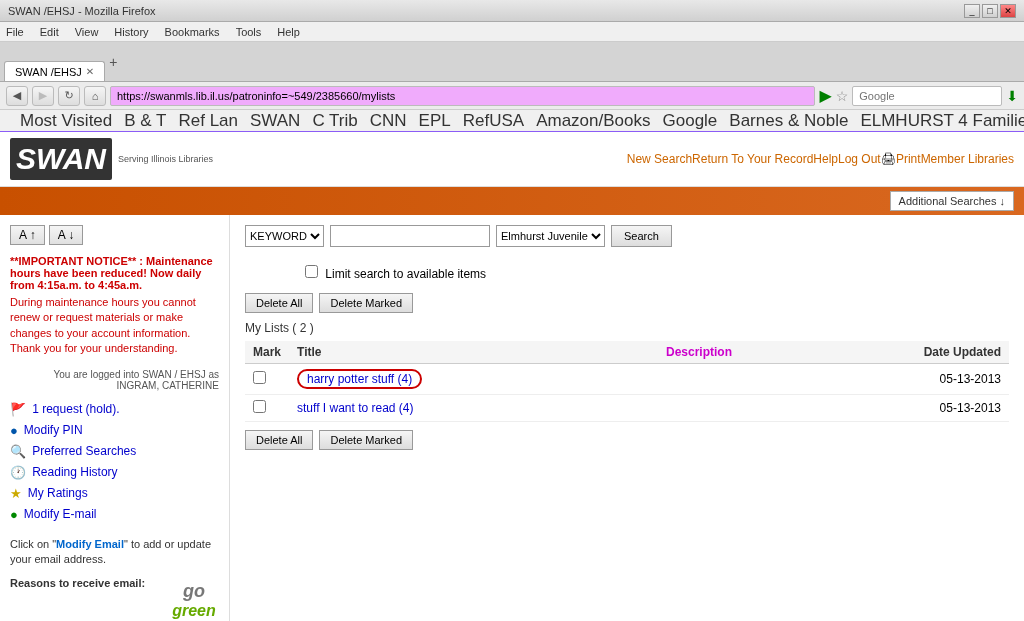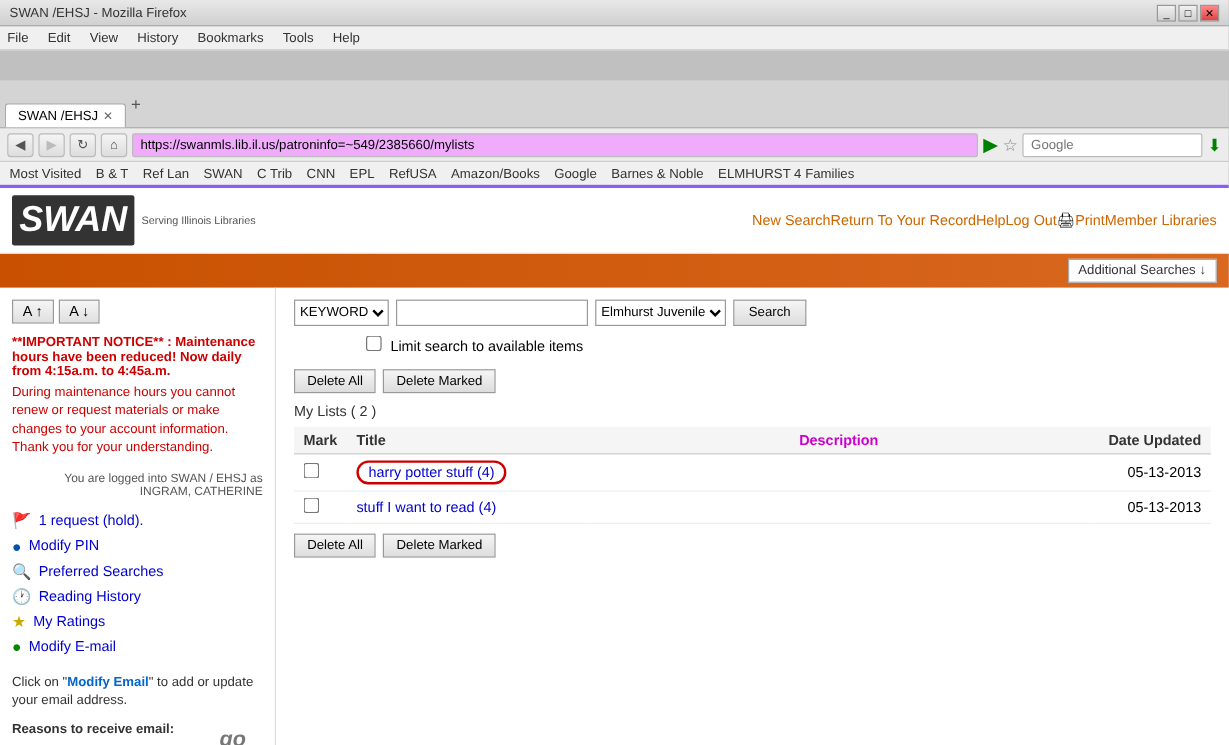--- a/index.html
+++ b/index.html
@@ -30,21 +30,20 @@
     }
     .menu-item { font-size: 11px; color: #333; cursor: pointer; padding: 0 2px; }
 
     .browser-tabs {
       background: #d4d4d4;
       height: 40px;
       display: flex;
       align-items: flex-end;
       padding: 0 4px;
       border-bottom: 1px solid #aaa;
-      margin-top: 25px;
     }
     .tab {
       background: linear-gradient(to bottom, #f5f5f5, #e0e0e0);
       border: 1px solid #aaa;
       border-bottom: none;
       height: 20px;
       padding: 0 10px;
       font-size: 11px;
       display: flex;
       align-items: center;
@@ -69,24 +68,24 @@
     .url-bar { flex: 1; height: 20px; border: 1px solid #bbb; padding: 0 6px; font-size: 11px; background: #f0abfc; border-radius: 2px; }
     .search-bar { width: 150px; height: 20px; border: 1px solid #bbb; padding: 0 6px; font-size: 11px; background: #fff; border-radius: 2px; }
     .go-btn { color: green; font-size: 16px; cursor: pointer; }
     .star-btn { color: #888; font-size: 14px; cursor: pointer; }
 
     .bookmarks-bar {
       background: #f0f0f0;
       height: 22px;
       display: flex;
       align-items: center;
-      padding: 0 4px;
+      padding: 0 16px;
       gap: 4px;
-      border-bottom: 3px solid #8b5cf6;
-      font-size: 11px;
+      border-bottom: 1px solid #8b5cf6;
+      font-size: 17px;
     }
     .bookmark-item { padding: 1px 4px; cursor: pointer; color: #333; white-space: nowrap; }
 
     
     .page-wrapper {
       background: #fff;
       height: calc(621px - 22px - 20px - 24px - 28px - 22px);
       overflow-y: auto;
       position: relative;
     }
@@ -188,21 +187,21 @@
     
     .main-content {
       flex: 1;
       padding: 10px 15px;
     }
 
     .search-row {
       display: flex;
       align-items: center;
       gap: 6px;
-      margin-bottom: 8px;
+      margin-bottom: 18px;
     }
     .search-type-select {
       height: 22px;
       font-size: 11px;
       border: 1px solid #999;
       background: #fff;
     }
     .search-input-field {
       width: 160px;
       height: 22px;

